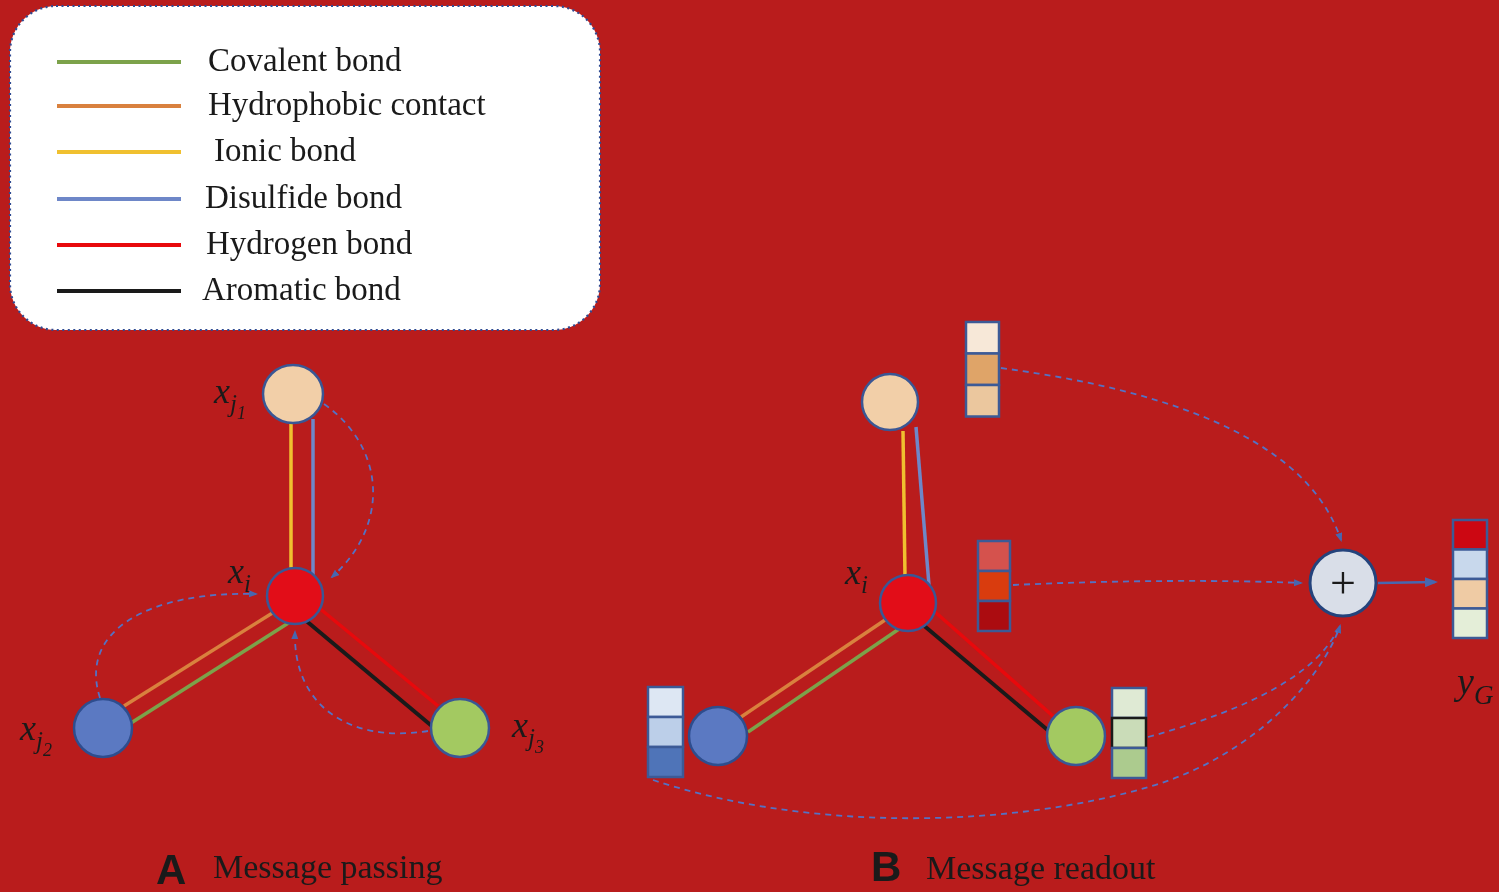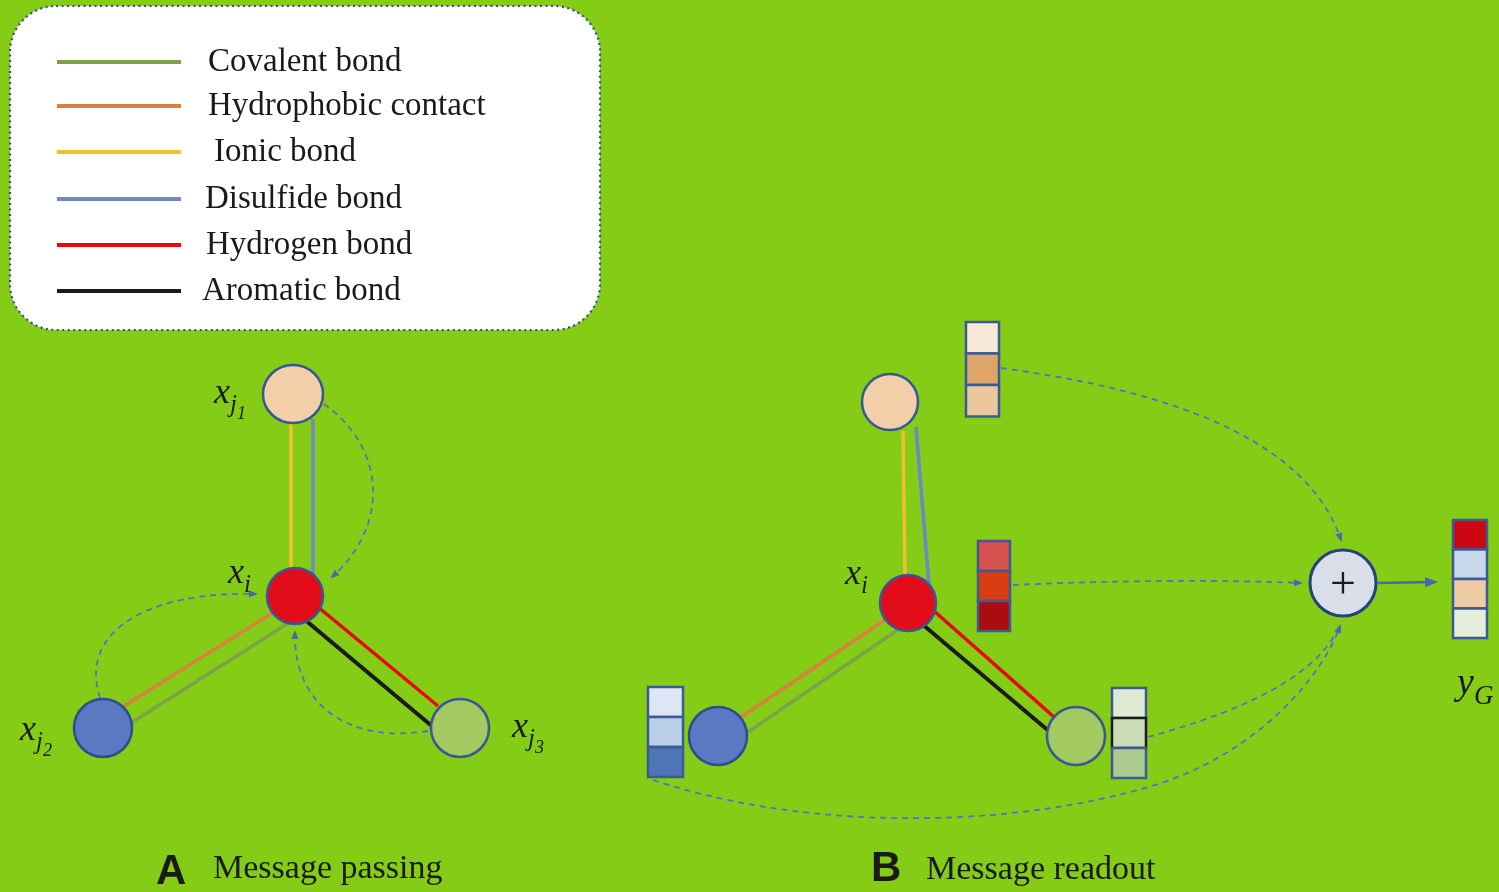--- a/index.html
+++ b/index.html
@@ -1,16 +1,16 @@
 <!DOCTYPE html>
 <html><head>
 <meta charset="utf-8">
 <style>
   html,body { margin:0; padding:0; background:#ffffff; }
-  .stage { position:relative; width:1499px; height:892px; background:#84cc16; overflow:hidden;text-align:center; }
+  .stage { position:relative; width:1499px; height:892px; background:#b91c1c; overflow:hidden;text-align:center; }
   svg { display:block; }
   text { fill:#1a1a1a; }
   .t-serif { font-family:"Liberation Serif", serif; }
   .t-italic { font-family:"Liberation Serif", serif; font-style:italic; }
   .t-sans-bold { font-family:"Liberation Sans", sans-serif; font-weight:700; }
 </style>
 </head>
 <body>
 
 <div class="stage">

